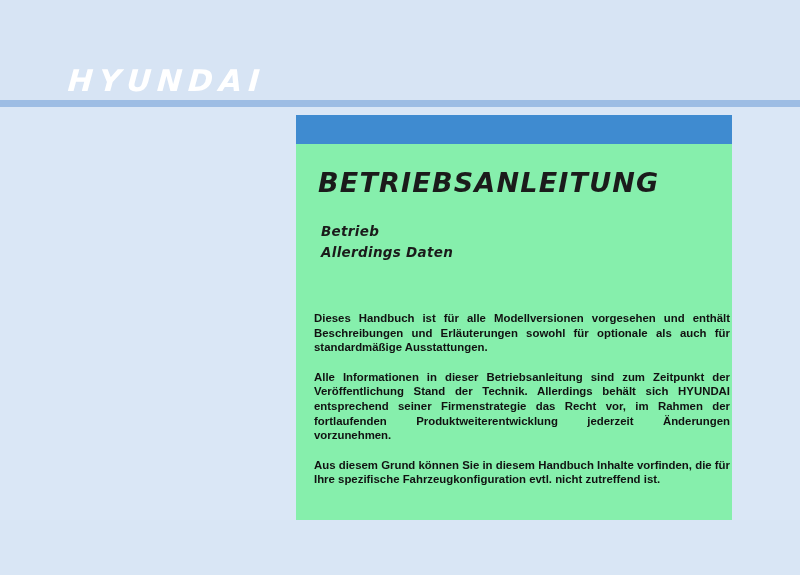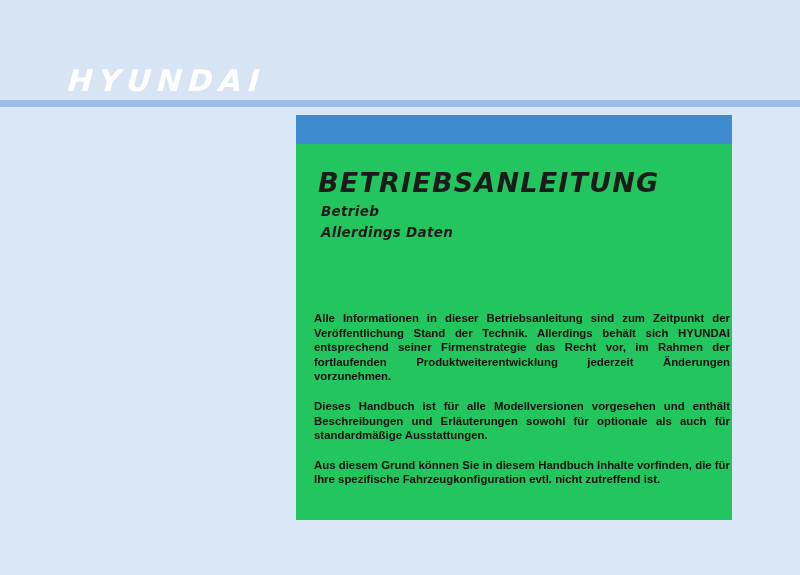--- a/index.html
+++ b/index.html
@@ -49,21 +49,21 @@
     font-style: italic;
     transform: skewX(-4deg);
   }
   
   .card {
     position: absolute;
     left: 296px;
     top: 115px;
     width: 436px;
     height: 405px;
-    background: #22c55e;
+    background: #86efac;
   }
   .card-header {
     position: absolute;
     left: 0;
     top: 0;
     width: 436px;
     height: 29px;
     background: #3f8bd0;
   }
   .title {
@@ -74,21 +74,21 @@
     font-size: 27px;
     font-weight: bold;
     font-style: italic;
     letter-spacing: 1.2px;
     color: #1b1b1b;
     white-space: nowrap;
   }
   .subtitles {
     position: absolute;
     left: 25px;
-    top: 86px;
+    top: 106px;
     font-family: "DejaVu Sans", sans-serif;
     font-size: 13.5px;
     font-weight: bold;
     font-style: italic;
     color: #1b1b1b;
     line-height: 21px;
   }
   .subtitles div {
     letter-spacing: 0.3px;
   }
@@ -133,20 +133,20 @@
     <div class="card-header"></div>
 
     <div class="title">BETRIEBSANLEITUNG</div>
 
     <div class="subtitles">
       <div>Betrieb</div>
       <div>Allerdings Daten</div>
     </div>
 
     <div class="body-copy">
+      <p>Dieses Handbuch ist für alle Modellversionen vorgesehen und enthält Beschreibungen und Erläuterungen sowohl für optionale als auch für standardmäßige Ausstattungen.</p>
       <p>Alle Informationen in dieser Betriebsanleitung sind zum Zeitpunkt der Veröffentlichung Stand der Technik. Allerdings behält sich HYUNDAI entsprechend seiner Firmenstrategie das Recht vor, im Rahmen der fortlaufenden Produktweiterentwicklung jederzeit Änderungen vorzunehmen.</p>
-      <p>Dieses Handbuch ist für alle Modellversionen vorgesehen und enthält Beschreibungen und Erläuterungen sowohl für optionale als auch für standardmäßige Ausstattungen.</p>
       <p class="last">Aus diesem Grund können Sie in diesem Handbuch Inhalte vorfinden, die für Ihre spezifische Fahrzeugkonfiguration evtl. nicht zutreffend ist.</p>
     </div>
   </div>
 
   <div class="bottom-strip"></div>
 </div>
 
 </body></html>

